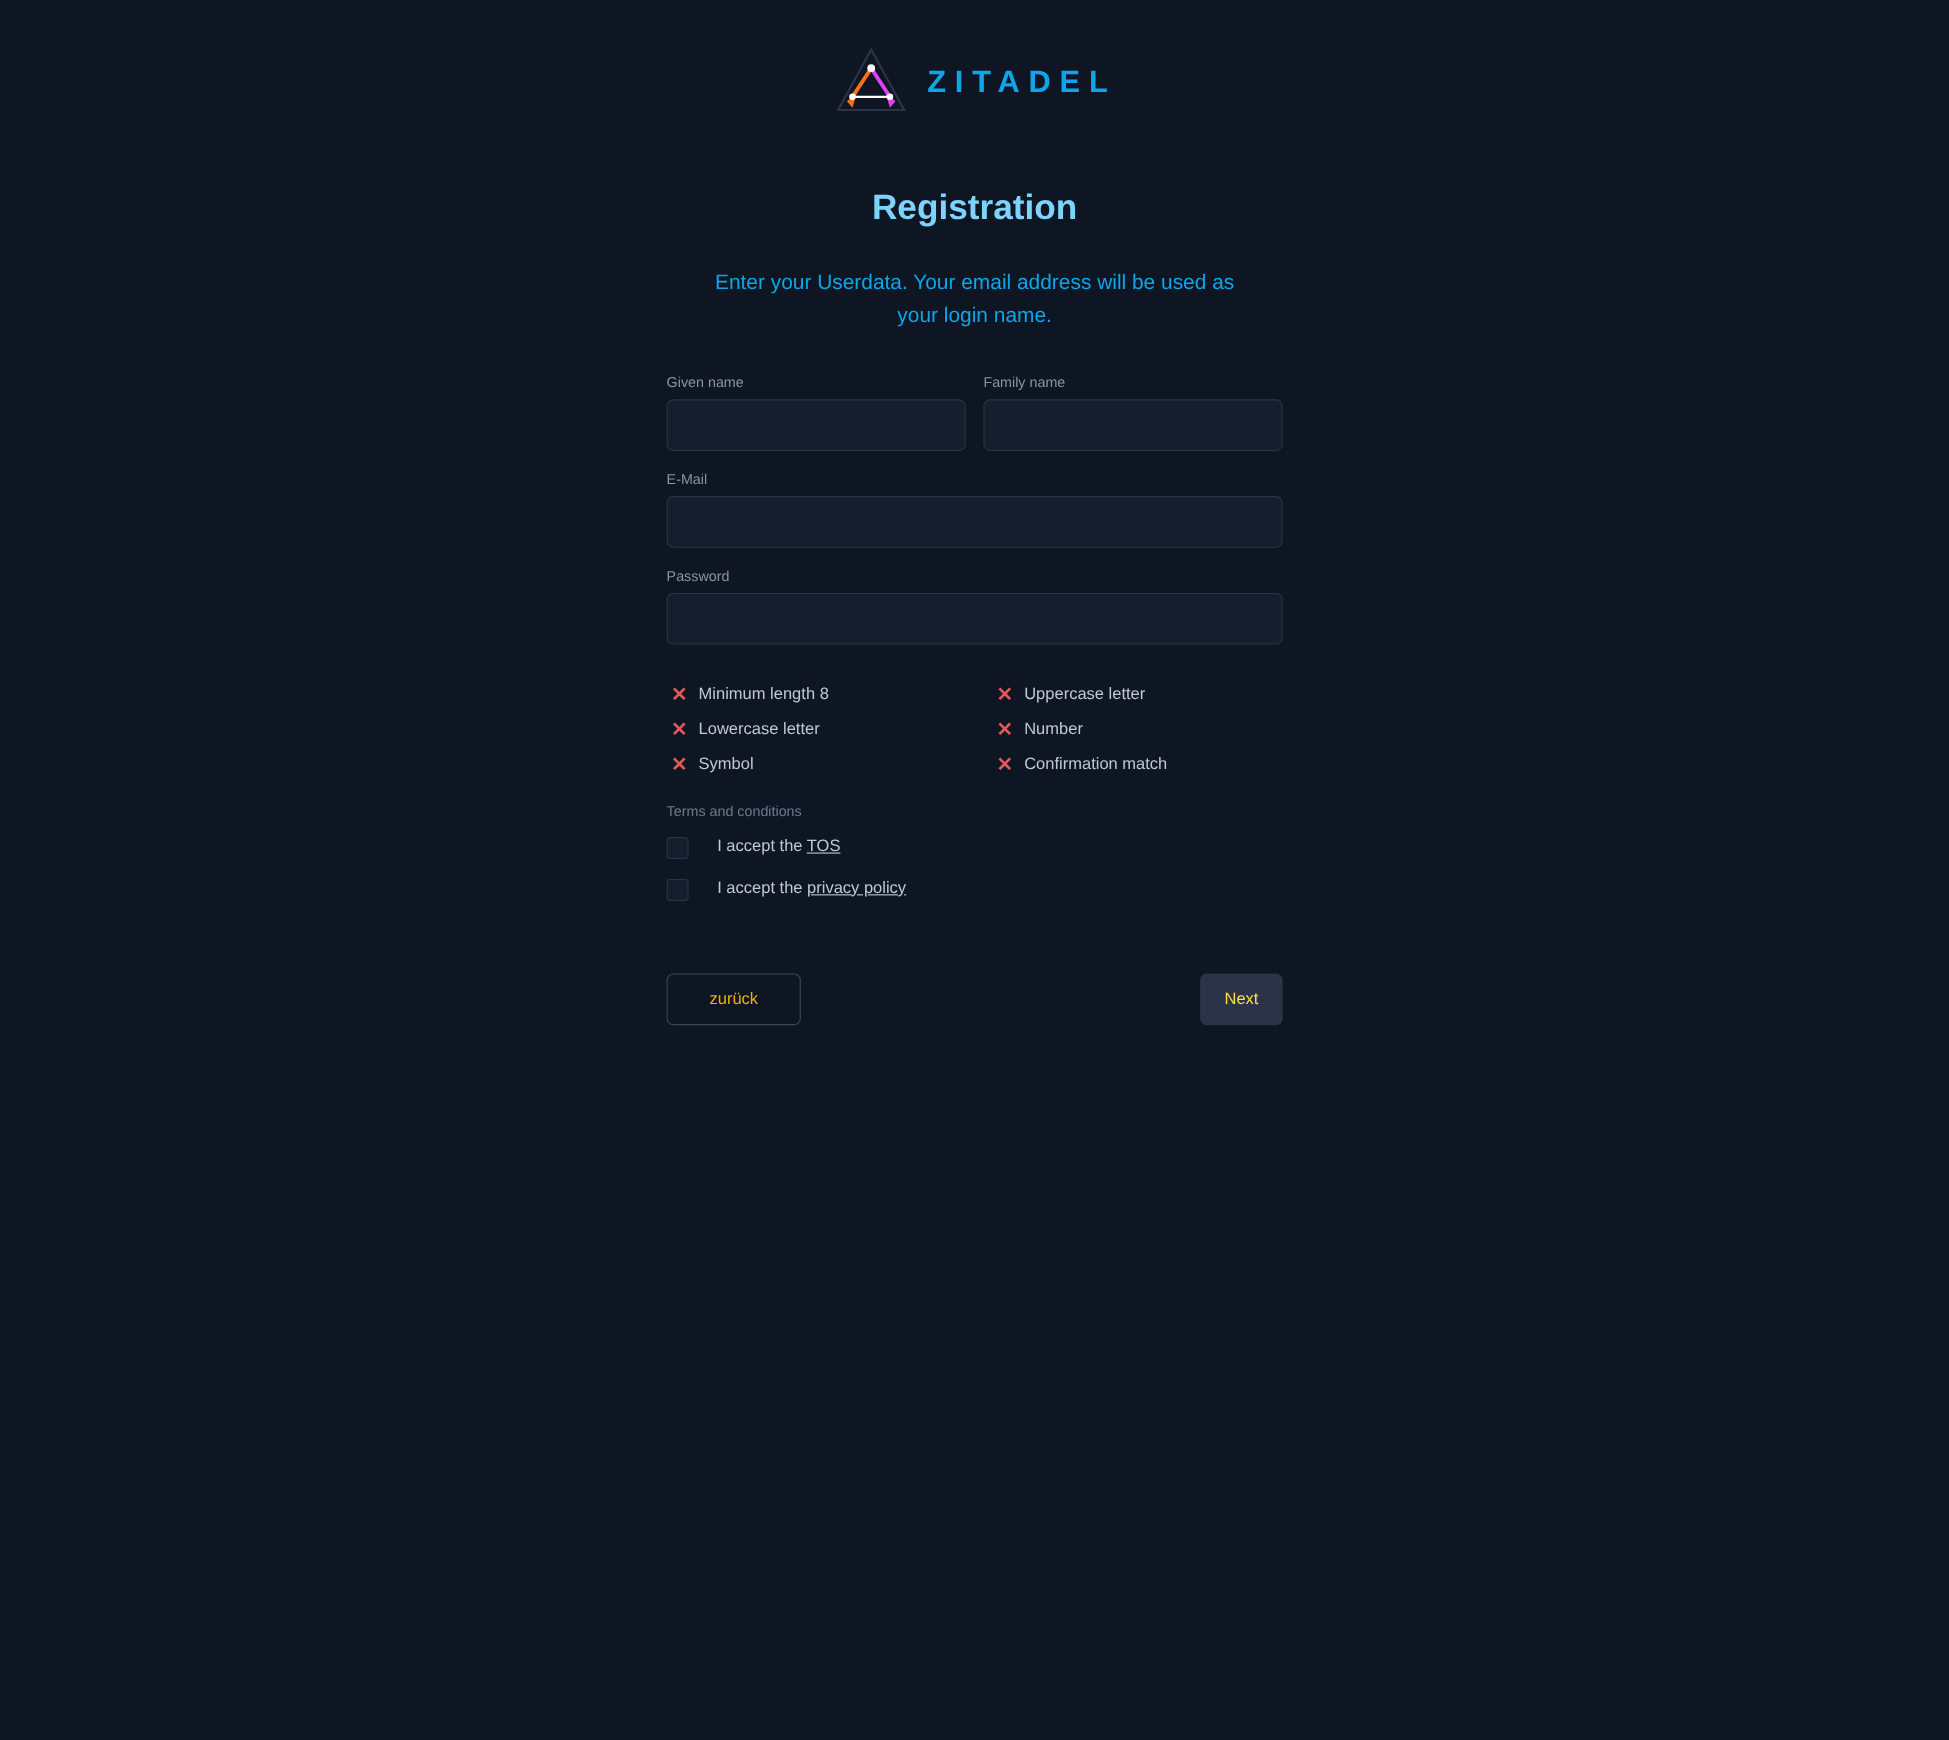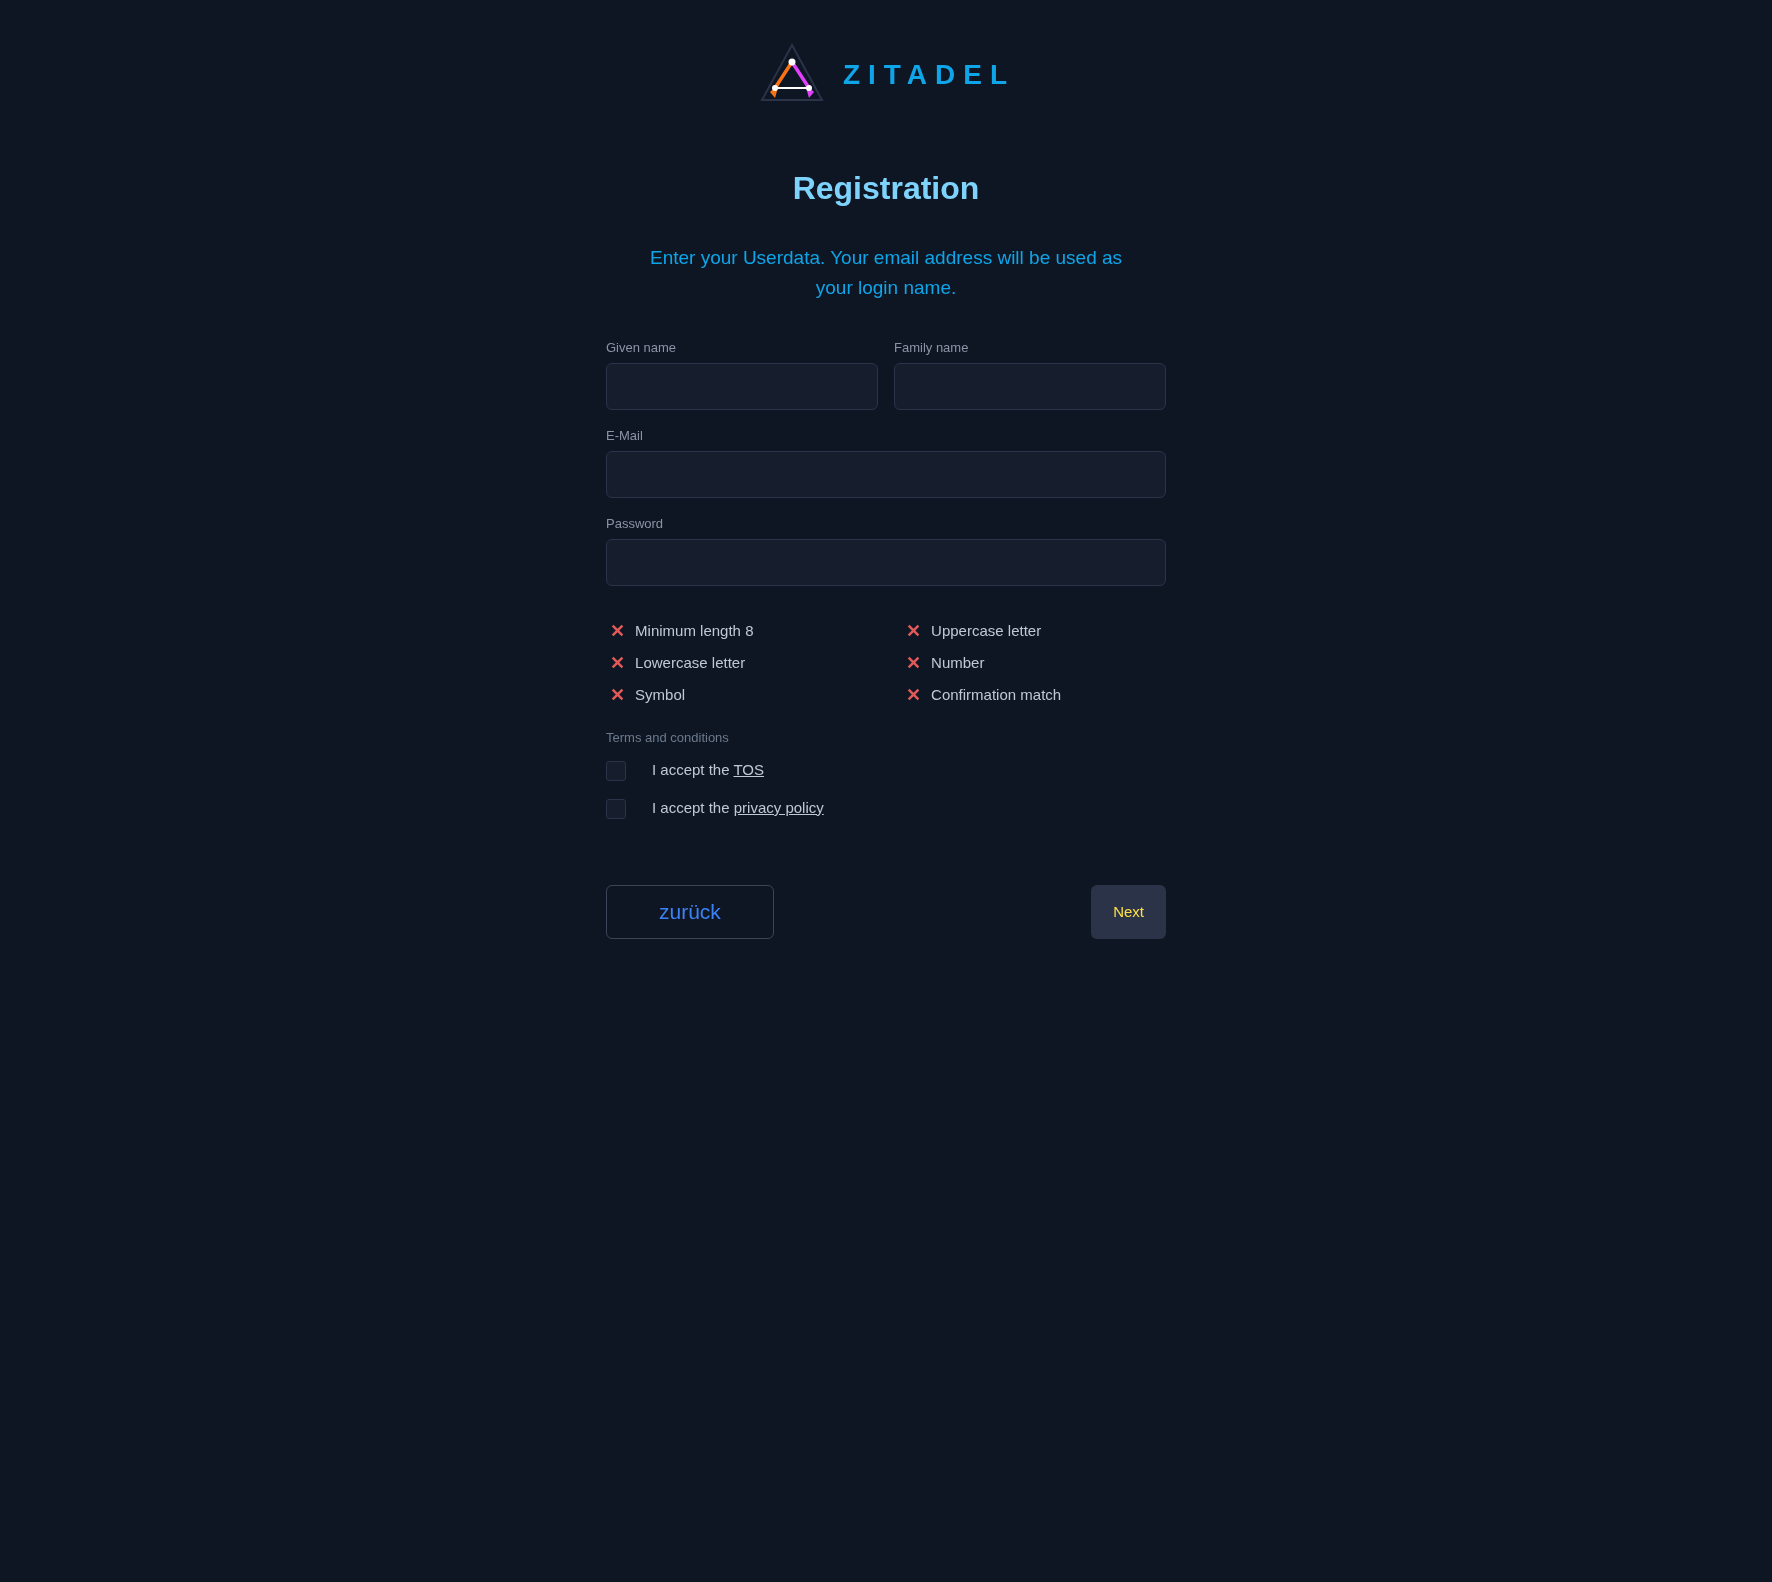--- a/index.html
+++ b/index.html
@@ -156,24 +156,24 @@
     .buttons-row {
       display: flex;
       justify-content: space-between;
       width: 100%;
       margin-top: 20px;
     }
 
     .btn-back {
       background-color: transparent;
       border: 1.5px solid #3a4557;
-      color: #3b82f6;
-      padding: 14px 52px;
+      color: #eab308;
+      padding: 14px 38px;
       border-radius: 6px;
-      font-size: 21px;
+      font-size: 15px;
       cursor: pointer;
       transition: background-color 0.2s;
     }
 
     .btn-next {
       background-color: #2a3347;
       border: none;
       color: #fde047;
       padding: 14px 22px;
       border-radius: 6px;

